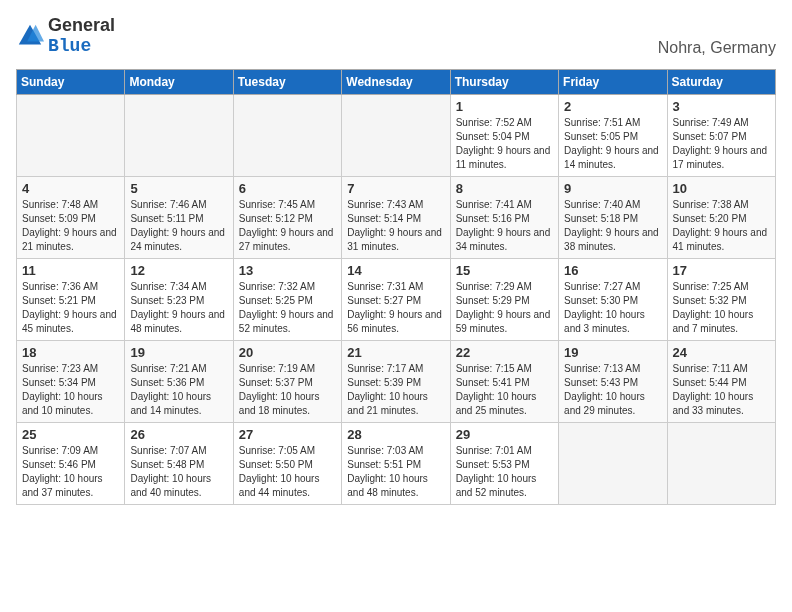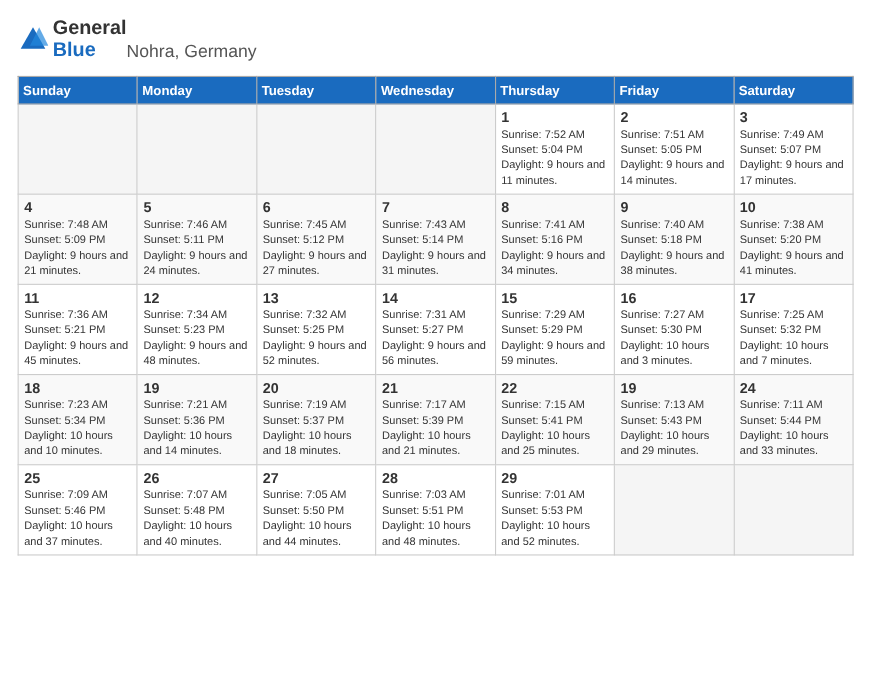--- a/index.html
+++ b/index.html
@@ -5,35 +5,36 @@
     * { margin: 0; padding: 0; box-sizing: border-box; }
     body {
       font-family: Arial, sans-serif;
       background: #fff;
       width: 792px;
       min-height: 612px;
       padding: 16px;
     }
     .header {
       display: flex;
+      justify-content: space-between;
       align-items: flex-start;
       margin-bottom: 12px;
     }
     .logo {
       display: flex;
       align-items: center;
       gap: 4px;
     }
     .logo-text {
       font-size: 18px;
       font-weight: bold;
       line-height: 1.1;
     }
     .logo-general { color: #333; }
-    .logo-blue { color: #1a6bbf; }
+    .logo-blue { color: #1a6bbf; font-family: Liberation Mono, monospace; }
     .logo-icon {
       width: 28px;
       height: 28px;
     }
     .title-block {
       text-align: right;
     }
     .month-title {
       font-size: 32px;
       font-weight: normal;

